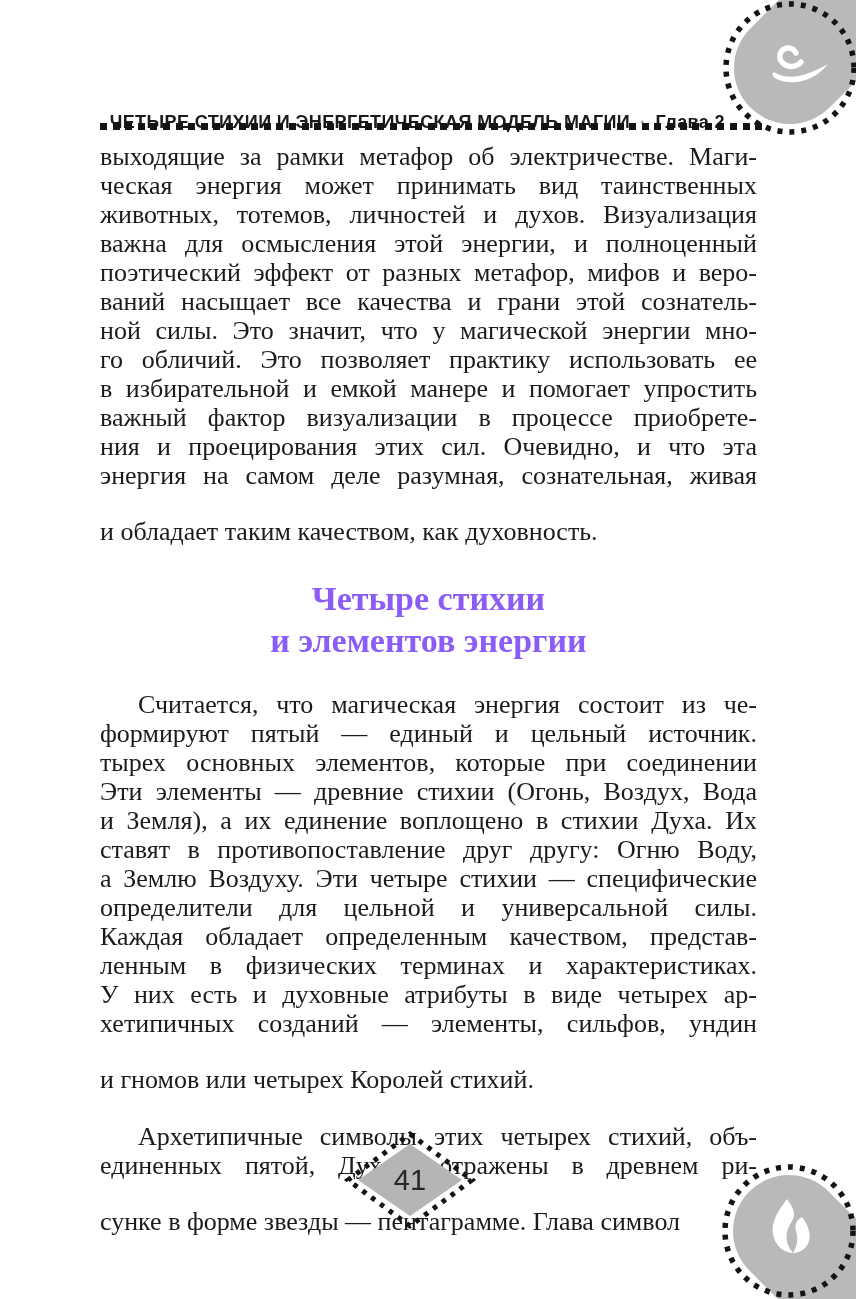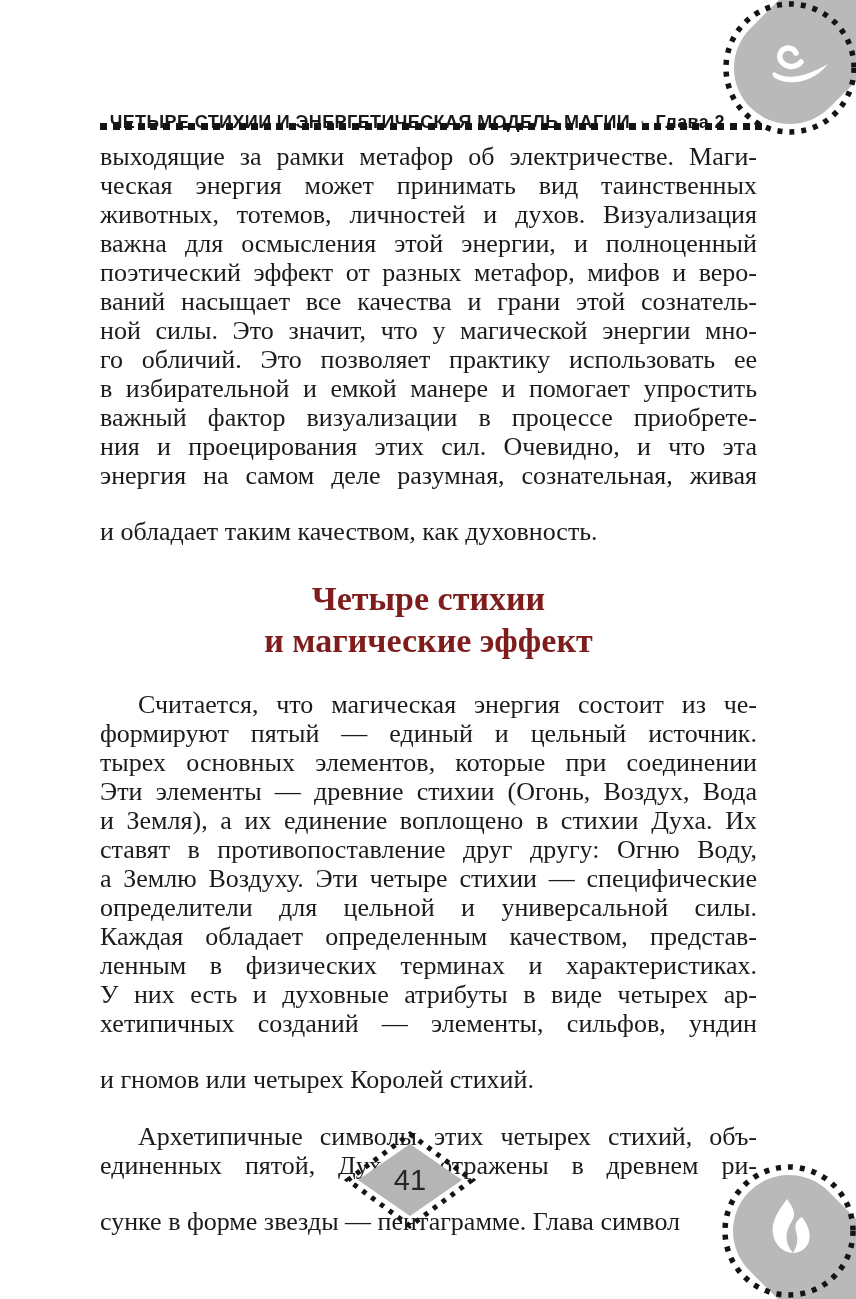--- a/index.html
+++ b/index.html
@@ -35,21 +35,21 @@
     font-size: 26px; line-height: 29px;
   }
   .tline { text-align: justify; text-align-last: justify; height: 29px; overflow: hidden; }
   .tline-last { text-align-last: left; margin-top: 27px; }
   .tline-indent { text-indent: 38px; margin-top: 28px; }
 
   .section-heading {
     margin: 32px 0 16px 0;
     text-align: center;
     font-size: 34px; line-height: 42px; font-weight: bold;
-    color: #7f1d1d;
+    color: #8b5cf6;
   }
 
   
   .pagenum-wrap { position: absolute; left: 340px; top: 1128px; width: 140px; height: 104px; }
   .pagenum-wrap svg { position: absolute; inset: 0; }
   .pagenum {
     position: absolute; inset: 0;
     display: flex; align-items: center; justify-content: center;
     font-family: "Liberation Sans", sans-serif;
     font-size: 29px; color: #262626;
@@ -92,21 +92,21 @@
         <div class="tline">го обличий. Это позволяет практику использовать ее</div>
         <div class="tline">в избирательной и емкой манере и помогает упростить</div>
         <div class="tline">важный фактор визуализации в процессе приобрете-</div>
         <div class="tline">ния и проецирования этих сил. Очевидно, и что эта</div>
         <div class="tline">энергия на самом деле разумная, сознательная, живая</div>
         <div class="tline tline-last">и обладает таким качеством, как духовность.</div>
       </div>
 
     <div class="section-heading">
       <div>Четыре стихии</div>
-      <div>и магические эффект</div>
+      <div>и элементов энергии</div>
     </div>
 
     <div>
         <div class="tline tline-indent">Считается, что магическая энергия состоит из че-</div>
         <div class="tline">формируют пятый — единый и цельный источник.</div>
         <div class="tline">тырех основных элементов, которые при соединении</div>
         <div class="tline">Эти элементы — древние стихии (Огонь, Воздух, Вода</div>
         <div class="tline">и Земля), а их единение воплощено в стихии Духа. Их</div>
         <div class="tline">ставят в противопоставление друг другу: Огню Воду,</div>
         <div class="tline">а Землю Воздуху. Эти четыре стихии — специфические</div>

